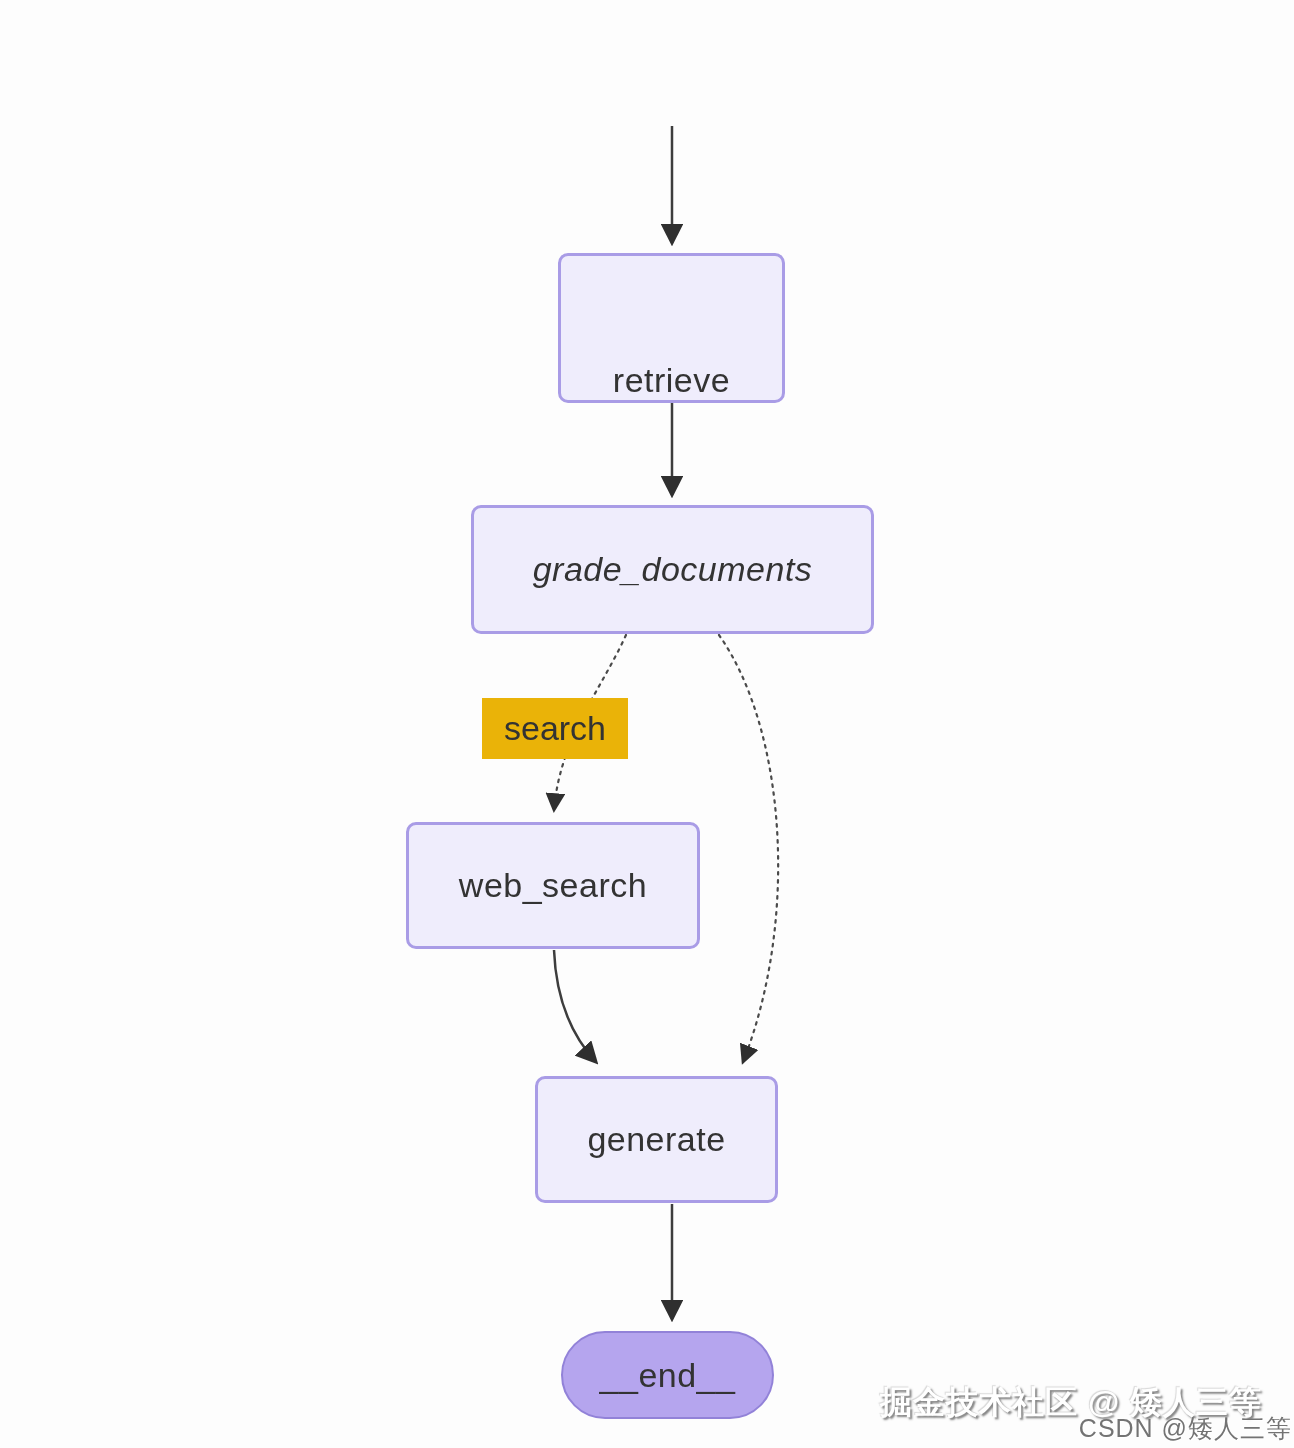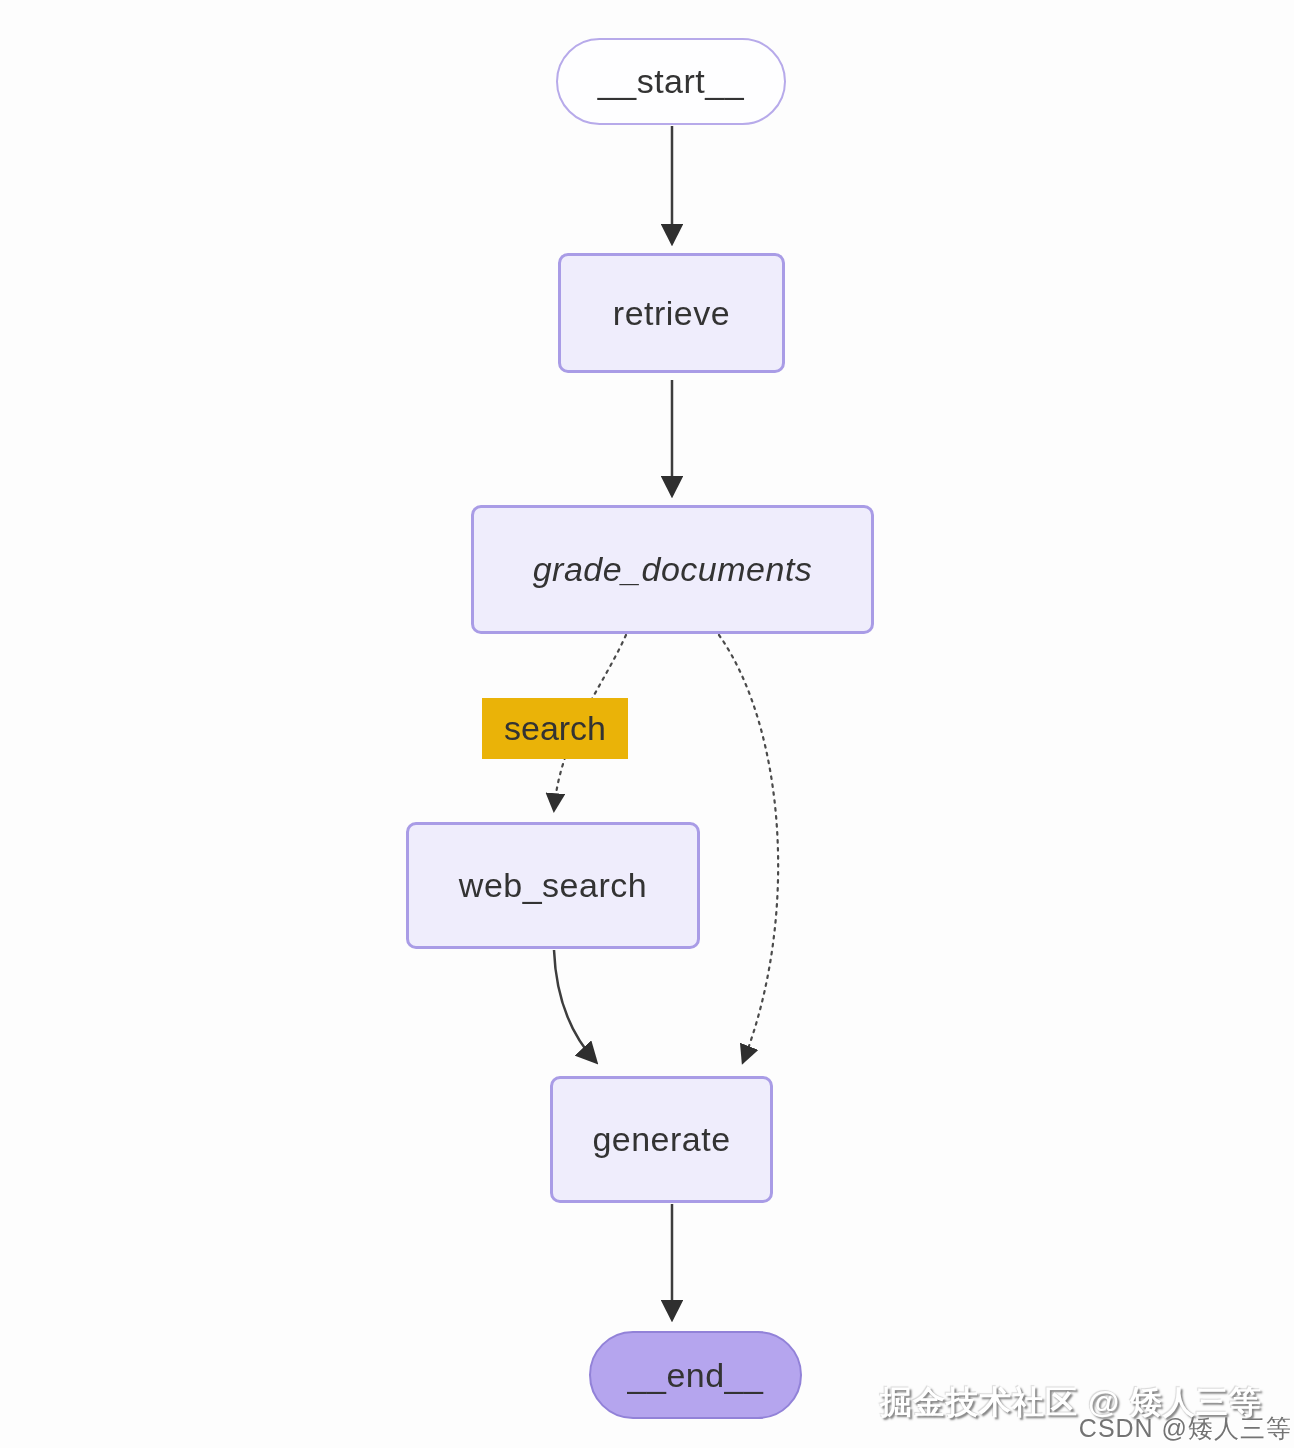--- a/index.html
+++ b/index.html
@@ -41,25 +41,25 @@
     background: #fefeff;
     border: 2.5px solid #b7aaea;
     border-radius: 48px;
   }
   .node.pill-end {
     background: #b5a5ee;
     border: 2.5px solid #9282d8;
     border-radius: 48px;
   }
   .node-start        { left: 556px; top:   38px; width: 230px; height:  87px; }
-  .node-retrieve     { left: 558px; top:  253px; width: 227px; height: 120px; }
+  .node-retrieve     { left: 558px; top:  253px; width: 227px; height: 150px; align-items: flex-end; }
   .node-grade        { left: 471px; top:  505px; width: 403px; height: 129px; font-style: italic; }
   .node-web-search   { left: 406px; top:  822px; width: 294px; height: 127px; }
-  .node-generate     { left: 550px; top: 1076px; width: 223px; height: 127px; }
-  .node-end          { left: 589px; top: 1331px; width: 213px; height:  88px; }
+  .node-generate     { left: 535px; top: 1076px; width: 243px; height: 127px; }
+  .node-end          { left: 561px; top: 1331px; width: 213px; height:  88px; }
 
   .edge-label {
     position: absolute;
     left: 482px; top: 698px;
     width: 146px; height: 61px;
     background: #eab308;
     color: #333333;
     font-size: 34px;
     display: flex;
     align-items: center;
@@ -103,23 +103,20 @@
 
     <path d="M626,635 C601,690 560,738 554,810" fill="none" stroke="#4a4a4a" stroke-width="2.2" stroke-dasharray="2.5 5.5" stroke-linecap="round" marker-end="url(#arrow)"></path>
 
     <path d="M719,635 C786,730 799,920 743,1062" fill="none" stroke="#4a4a4a" stroke-width="2.2" stroke-dasharray="2.5 5.5" stroke-linecap="round" marker-end="url(#arrow)"></path>
 
     <path d="M554,950 C556,1000 572,1036 596,1062" fill="none" stroke="#3d3d3d" stroke-width="2.5" marker-end="url(#arrow)"></path>
 
     <path d="M672,1204 L672,1319" fill="none" stroke="#3d3d3d" stroke-width="2.5" marker-end="url(#arrow)"></path>
   </svg>
 
-  <div class="node pill-start node-start">
-    <span>__start__</span>
-  </div>
 
   <div class="node rect node-retrieve">
     <span>retrieve</span>
   </div>
 
   <div class="node rect node-grade">
     <span>grade_documents</span>
   </div>
 
   <div class="edge-label">

